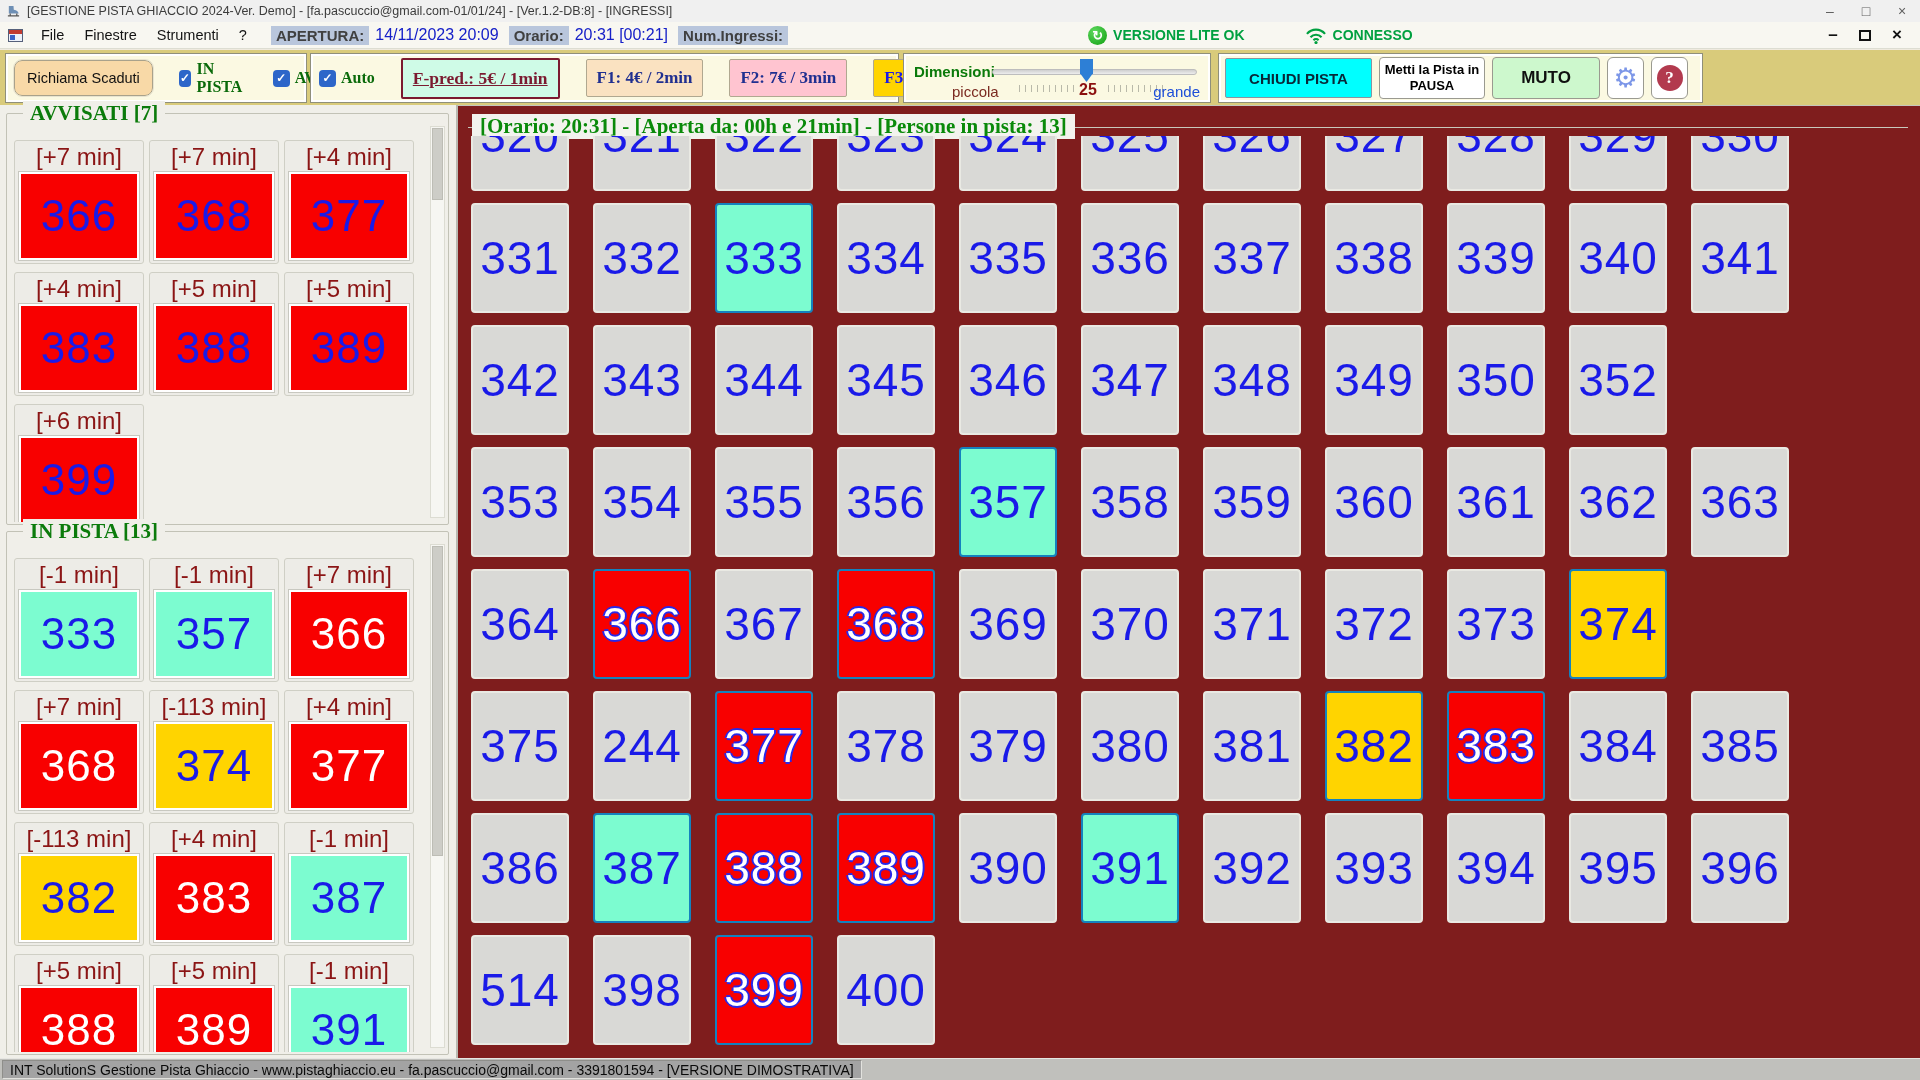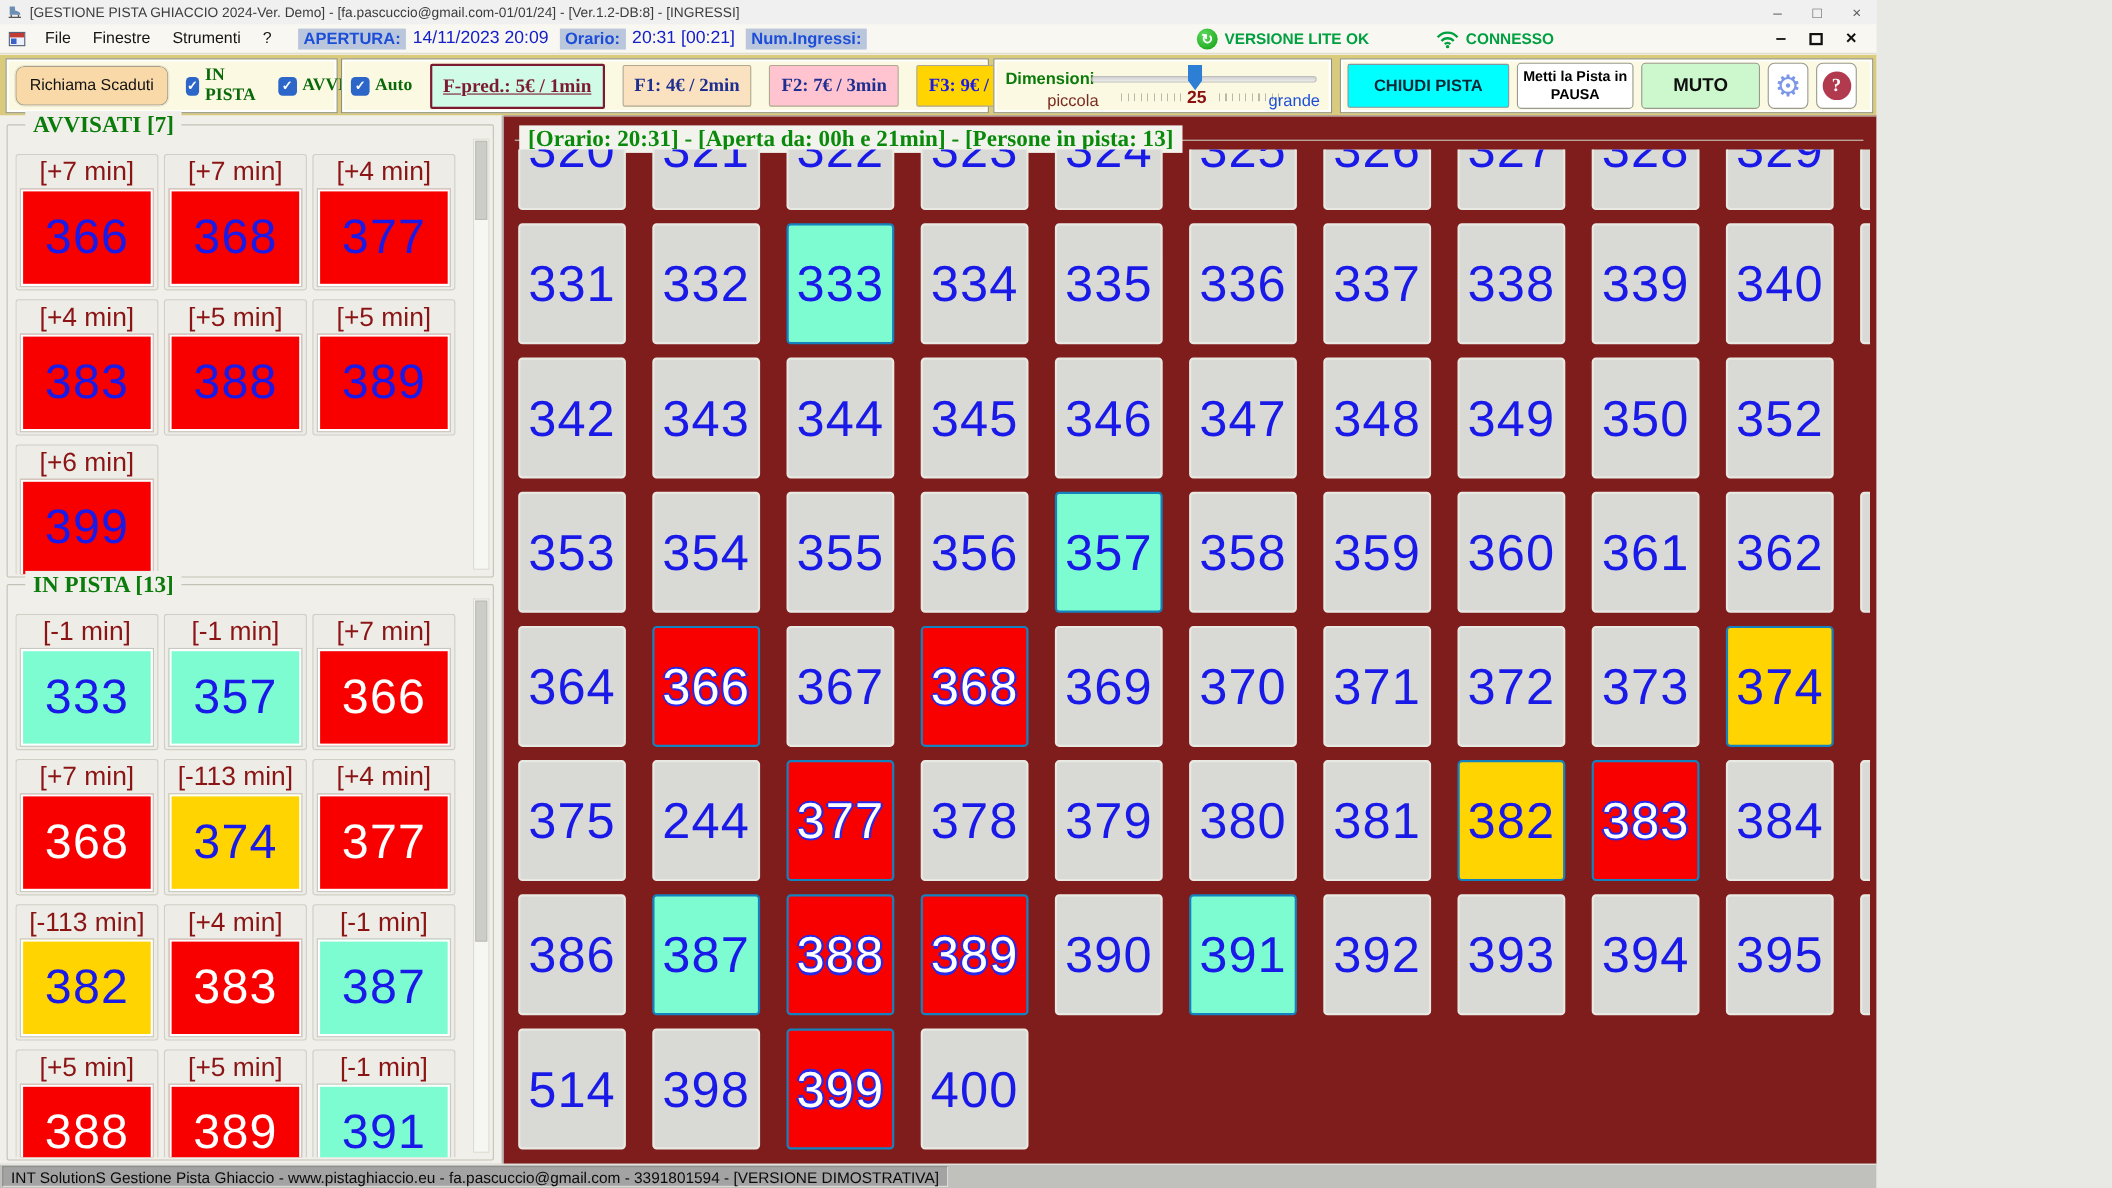--- a/index.html
+++ b/index.html
@@ -1,43 +1,43 @@
 <!DOCTYPE html>
 <html><head>
 <meta charset="utf-8">
 <style>
   *{box-sizing:border-box;margin:0;padding:0}
   html,body{width:1920px;height:1080px;overflow:hidden}
   body{font-family:"Liberation Sans",sans-serif;background:#E8E8E4;position:relative}
-  .app{position:absolute;left:0;top:0;width:1706px;height:1080px;background:#F0EFE9;overflow:hidden}
+  .app{position:absolute;left:0;top:0;width:1920px;height:1080px;background:#F0EFE9;overflow:hidden}
 
   
   .titlebar{position:absolute;left:0;top:0;right:0;height:22px;background:#F0F0F0;display:flex;align-items:center;gap:6px;padding-left:6px;font-size:12.5px;color:#3C3C3C}
   .win-controls{margin-left:auto;display:flex;height:22px}
   .win-btn{width:36px;height:22px;display:flex;align-items:center;justify-content:center;color:#606060;font-size:14px}
 
   
   .menubar{position:absolute;left:0;top:22px;right:0;height:27px;background:#F8F7F1;border-bottom:1px solid #DDDDD2;display:flex;align-items:center;font-size:14.5px;color:#141414}
   .mdi-doc{width:15px;height:13px;border:1px solid #55607A;background:#EDF1FA;position:relative;margin:0 8px 0 8px}
   .mdi-doc::before{content:"";position:absolute;left:0;top:0;right:0;height:4px;background:#C23B32}
   .mdi-doc::after{content:"";position:absolute;left:1px;bottom:1px;width:5px;height:5px;background:#3A62C8}
   .menu-item{padding:0 10px;cursor:default}
-  .hl-label{background:#B9C6DC;color:#1d4ed8;font-weight:bold;font-size:15px;padding:1px 5px;margin-left:14px}
+  .hl-label{background:#B9C6DC;color:#404040;font-weight:bold;font-size:15px;padding:1px 5px;margin-left:14px}
   .hl-value{color:#1620C8;font-size:16px;padding:0 6px;white-space:nowrap}
   .conn-group{display:flex;align-items:center;gap:6px;margin-left:26px;color:#00A040;font-weight:bold;font-size:14px}
   .refresh-icon{width:19px;height:19px;border-radius:50%;background:radial-gradient(circle at 35% 30%,#5FD95F,#0E9E0E);color:#fff;font-size:13px;font-weight:bold;display:flex;align-items:center;justify-content:center}
   .child-controls{margin-left:auto;display:flex;align-items:center;gap:2px;padding-right:8px}
   .child-btn{width:30px;height:20px;display:flex;align-items:center;justify-content:center;color:#111;font-weight:bold;font-size:14px}
   .glyph-restore{position:relative;width:12px;height:11px;display:inline-block}
   .glyph-restore::before{content:"";position:absolute;right:0;top:0;width:8px;height:7px;border:2px solid #111}
   .glyph-restore::after{content:"";position:absolute;left:0;bottom:0;width:8px;height:7px;border:2px solid #111;background:#F8F7F1}
 
   
   .toolbar{position:absolute;left:0;top:49px;right:0;height:56px;background:#D9CB7B;border-top:1px solid #EFEADF}
-  .tgroup{position:absolute;top:3px;height:50px;background:#FBF9E2;border:1px solid #8F8F7A;box-shadow:inset 0 0 0 2px #FFFFFF;display:flex;align-items:center;gap:16px}
+  .tgroup{position:absolute;top:3px;height:50px;background:#FBF9E2;border:1px solid #8F8F7A;box-shadow:inset 0 0 0 2px #FFFFFF;display:flex;align-items:center;gap:26px}
   .g1{left:5px;width:302px;padding:0 8px}
   .g2{left:310px;width:589px;padding:0 8px}
   .g3{left:903px;width:308px}
   .g4{left:1218px;width:485px;padding:0 6px;gap:7px}
   .btn-richiama{background:#F8D9A7;border:1px solid #A9A28B;outline:1px solid #E8E4D0;border-radius:8px;font-size:14.5px;color:#111;padding:9px 12px;white-space:nowrap}
   .chk-wrap{display:flex;align-items:center;gap:5px}
   .chk{width:17px;height:17px;background:#2D66C9;border-radius:4px;color:#FFF;font-size:12px;font-weight:bold;display:flex;align-items:center;justify-content:center}
   .chk-label{font-family:"Liberation Serif",serif;font-weight:bold;color:#0A6A0A;font-size:16px}
   .tariff{font-family:"Liberation Serif",serif;font-weight:bold;font-size:17px;padding:8px 10px;border-radius:2px;border:1px solid #B0A890;white-space:nowrap}
   .fpred{background:#CFFBE7;color:#7B1A30;border:2.5px solid #7B1A30;text-decoration:underline;font-size:17.5px}

